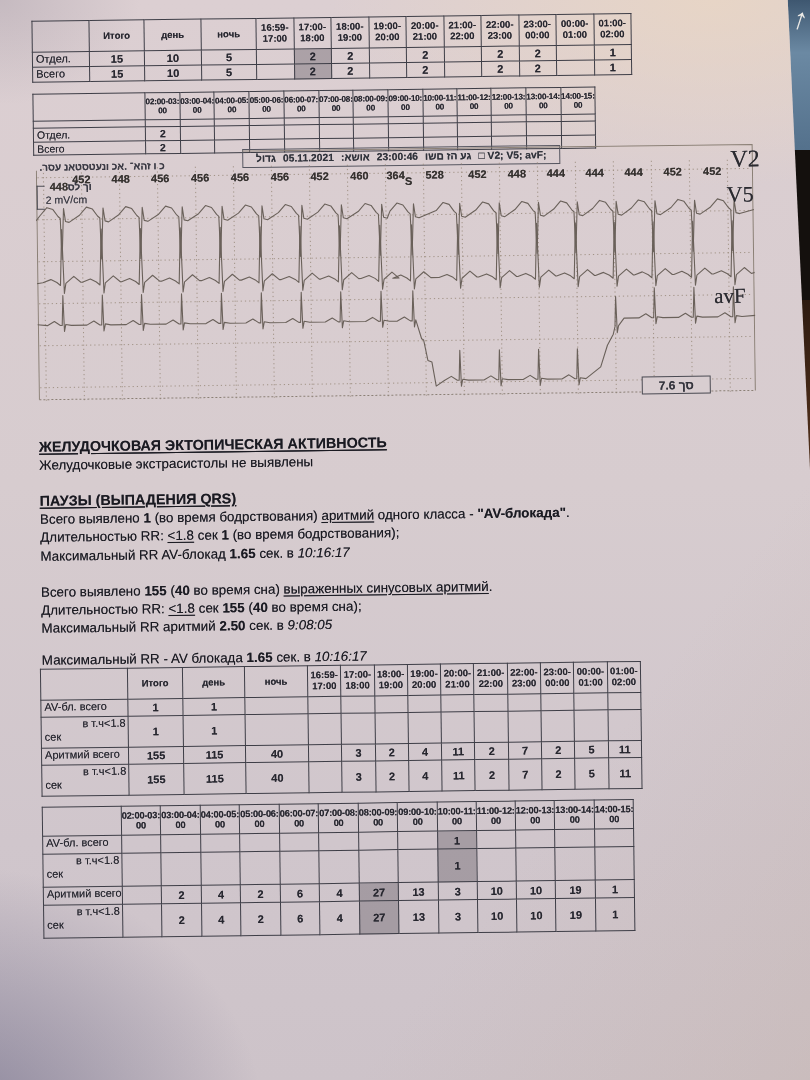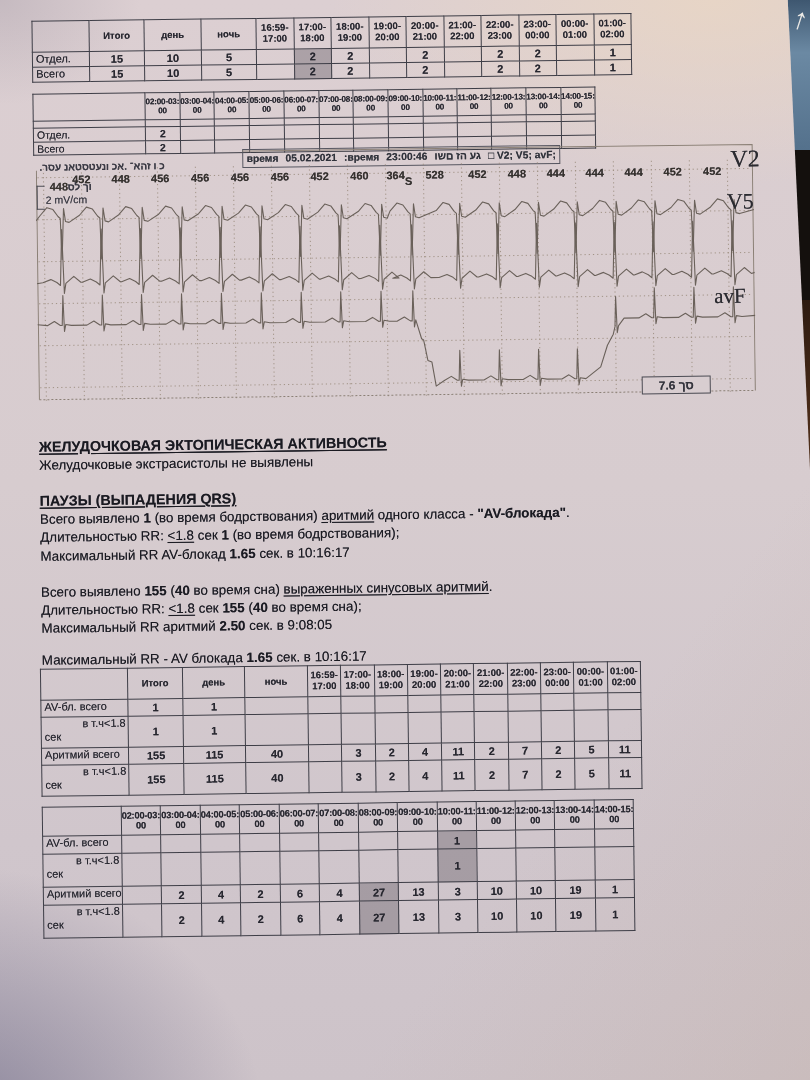--- a/index.html
+++ b/index.html
@@ -40,34 +40,34 @@
   .t2 tbody tr.row-empty{height:7px;}
   .t3 thead th{height:30px;font-size:9.5px;}
   .t3 tbody tr{height:17px;} .t3 tbody tr.row-tall{height:31px;}
   .t3 td,.t3 tbody th{font-size:11px;}
   .t4 thead th{height:28px;font-size:9.3px;letter-spacing:-.2px;}
   .t4 tbody tr{height:18px;} .t4 tbody tr.row-tall{height:33px;}
   .t4 td,.t4 tbody th{font-size:11px;}
   
   .sec{position:absolute;left:40px;width:600px;font-size:13.4px;line-height:18.2px;color:#1a1a21;}
   .sec .title{font-size:14.3px;font-weight:bold;text-decoration:underline;text-underline-offset:2px;margin-bottom:1px;}
-  .b{font-weight:bold;} .u{text-decoration:underline;text-underline-offset:2px;} .i{}
+  .b{font-weight:bold;} .u{text-decoration:underline;text-underline-offset:2px;} .i{font-style:italic;}
   
   #ecg-wrap{position:absolute;left:40px;top:148px;width:718px;height:256px;}
   #ecg-header-tab{position:absolute;left:247px;top:147px;width:316px;height:17px;border:1px solid #565660;
     display:flex;align-items:center;justify-content:center;gap:7px;font-size:10.3px;font-weight:bold;color:#30333b;}
   #ecg-note-left{position:absolute;left:44px;top:157px;font-size:10px;font-weight:bold;color:#3a3a44;}
   #ecg-overlap-num{position:absolute;left:54px;top:176px;font-size:11px;font-weight:bold;color:#3a3530;}
   #ecg-overlap-heb{position:absolute;left:72px;top:177px;font-size:10px;font-weight:bold;color:#3a3a44;}
   #ecg-calib-bracket{position:absolute;left:41px;top:181px;width:7px;height:22px;
     border-left:1.6px solid #4c4c55;border-top:1.6px solid #4c4c55;border-bottom:1.6px solid #4c4c55;}
   #ecg-calib{position:absolute;left:50px;top:189px;font-size:10.5px;color:#3c3c45;}
   .lead-label{position:absolute;font-family:"Liberation Serif",serif;color:#2b2b30;}
   #lead-v2{left:735px;top:150px;font-size:24px;}
-  #lead-v5{left:731px;top:193px;font-size:22px;}
+  #lead-v5{left:731px;top:186px;font-size:22px;}
   #lead-avf{left:717px;top:288px;font-size:21px;}
 </style>
 </head>
 <body>
 
 <div id="stage">
   <div id="bg-blue-top" class="bg-obj"></div>
   <span id="arrow-up">↑</span>
   <div id="bg-dark-mid" class="bg-obj"></div>
   <div id="bg-blue-sliver" class="bg-obj"></div>
@@ -244,23 +244,23 @@
               <td></td>
               <td></td>
               <td></td>
             </tr>
           </tbody>
         </table>
       </div>
 
     <div id="ecg-note-left" dir="rtl">כ ו זהא־  .אכ ונעטסטאנ עסר.</div>
     <div id="ecg-header-tab">
-      <span dir="rtl">время</span>
-      <span>05.02.2021</span>
-      <span dir="rtl">время:</span>
+      <span dir="rtl">גדול</span>
+      <span>05.11.2021</span>
+      <span dir="rtl">אושא:</span>
       <span>23:00:46</span>
       <span dir="rtl">גע הז םשו</span>
       <span>□ V2; V5; avF;</span>
     </div>
     <div id="ecg-wrap">
       <svg id="ecg-svg" width="718" height="256" viewBox="0 0 718 256">
           <path d="M8,16 V248 M46,16 V248 M84,16 V248 M122,16 V248 M160,16 V248 M198,16 V248 M236,16 V248 M274,16 V248 M312,16 V248 M350,16 V248 M388,16 V248 M426,16 V248 M464,16 V248 M502,16 V248 M540,16 V248 M578,16 V248 M616,16 V248 M654,16 V248 M692,16 V248 M2,25 H716 M2,67 H716 M2,109 H716 M2,151 H716 M2,193 H716 M2,235 H716 " stroke="#9b8d7e" stroke-width="0.9" stroke-dasharray="1.2,3" fill="none"></path>
           <path d="M207,1 L717,1 L717,247 M1,18 L1,247" stroke="#8b8076" stroke-width="1" fill="none"></path>
           <path d="M1,247 H717" stroke="#8b8076" stroke-width="1" stroke-dasharray="2,2" fill="none"></path>
           <path d="M0,68 L4.0,63 L11.0,55 L17.0,57 L22.0,64 L24.2,66 L25.6,107 L27.6,56 L29.4,69 L33.0,70 L43.5,63 L50.5,55 L56.5,57 L61.5,64 L63.8,66 L65.1,107 L67.1,56 L69.0,69 L72.5,70 L82.8,63 L89.8,55 L95.8,57 L100.8,64 L103.0,66 L104.3,107 L106.3,56 L108.2,69 L111.8,70 L122.7,63 L129.7,55 L135.7,57 L140.7,64 L142.8,66 L144.3,107 L146.3,56 L148.1,69 L151.7,70 L162.6,63 L169.6,55 L175.6,57 L180.6,64 L182.8,66 L184.2,107 L186.2,56 L188.0,69 L191.6,70 L202.5,63 L209.5,55 L215.5,57 L220.5,64 L222.7,66 L224.1,107 L226.1,56 L227.9,69 L231.5,70 L242.4,63 L249.4,55 L255.4,57 L260.4,64 L262.6,66 L264.0,107 L266.0,56 L267.8,69 L271.4,70 L281.9,63 L288.9,55 L294.9,57 L299.9,64 L302.1,66 L303.5,107 L305.5,56 L307.3,69 L310.9,70 L322.2,63 L329.2,55 L335.2,57 L340.2,64 L342.4,66 L343.8,107 L345.8,56 L347.6,69 L351.2,70 L354.0,63 L361.0,55 L367.0,57 L372.0,64 L374.2,66 L375.6,107 L377.6,56 L379.4,69 L383.0,70 L400.2,63 L407.2,55 L413.2,57 L418.2,64 L420.4,66 L421.8,107 L423.8,56 L425.6,69 L429.2,70 L439.8,63 L446.8,55 L452.8,57 L457.8,64 L460.0,66 L461.4,107 L463.4,56 L465.2,69 L468.8,70 L479.0,63 L486.0,55 L492.0,57 L497.0,64 L499.2,66 L500.6,107 L502.6,56 L504.4,69 L508.0,70 L517.8,63 L524.8,55 L530.8,57 L535.8,64 L538.0,66 L539.4,107 L541.4,56 L543.2,69 L546.8,70 L556.7,63 L563.7,55 L569.7,57 L574.7,64 L576.9,66 L578.3,107 L580.3,56 L582.1,69 L585.7,70 L595.5,63 L602.5,55 L608.5,57 L613.5,64 L615.7,66 L617.1,107 L619.1,56 L620.9,69 L624.5,70 L635.1,63 L642.1,55 L648.1,57 L653.1,64 L655.3,66 L656.7,107 L658.7,56 L660.5,69 L664.1,70 L674.6,63 L681.6,55 L687.6,57 L692.6,64 L694.8,66 L696.2,107 L698.2,56 L700.0,69 L703.6,70 L718,66" stroke="#6a615a" stroke-width="1.1" fill="none" stroke-linejoin="round"></path>

